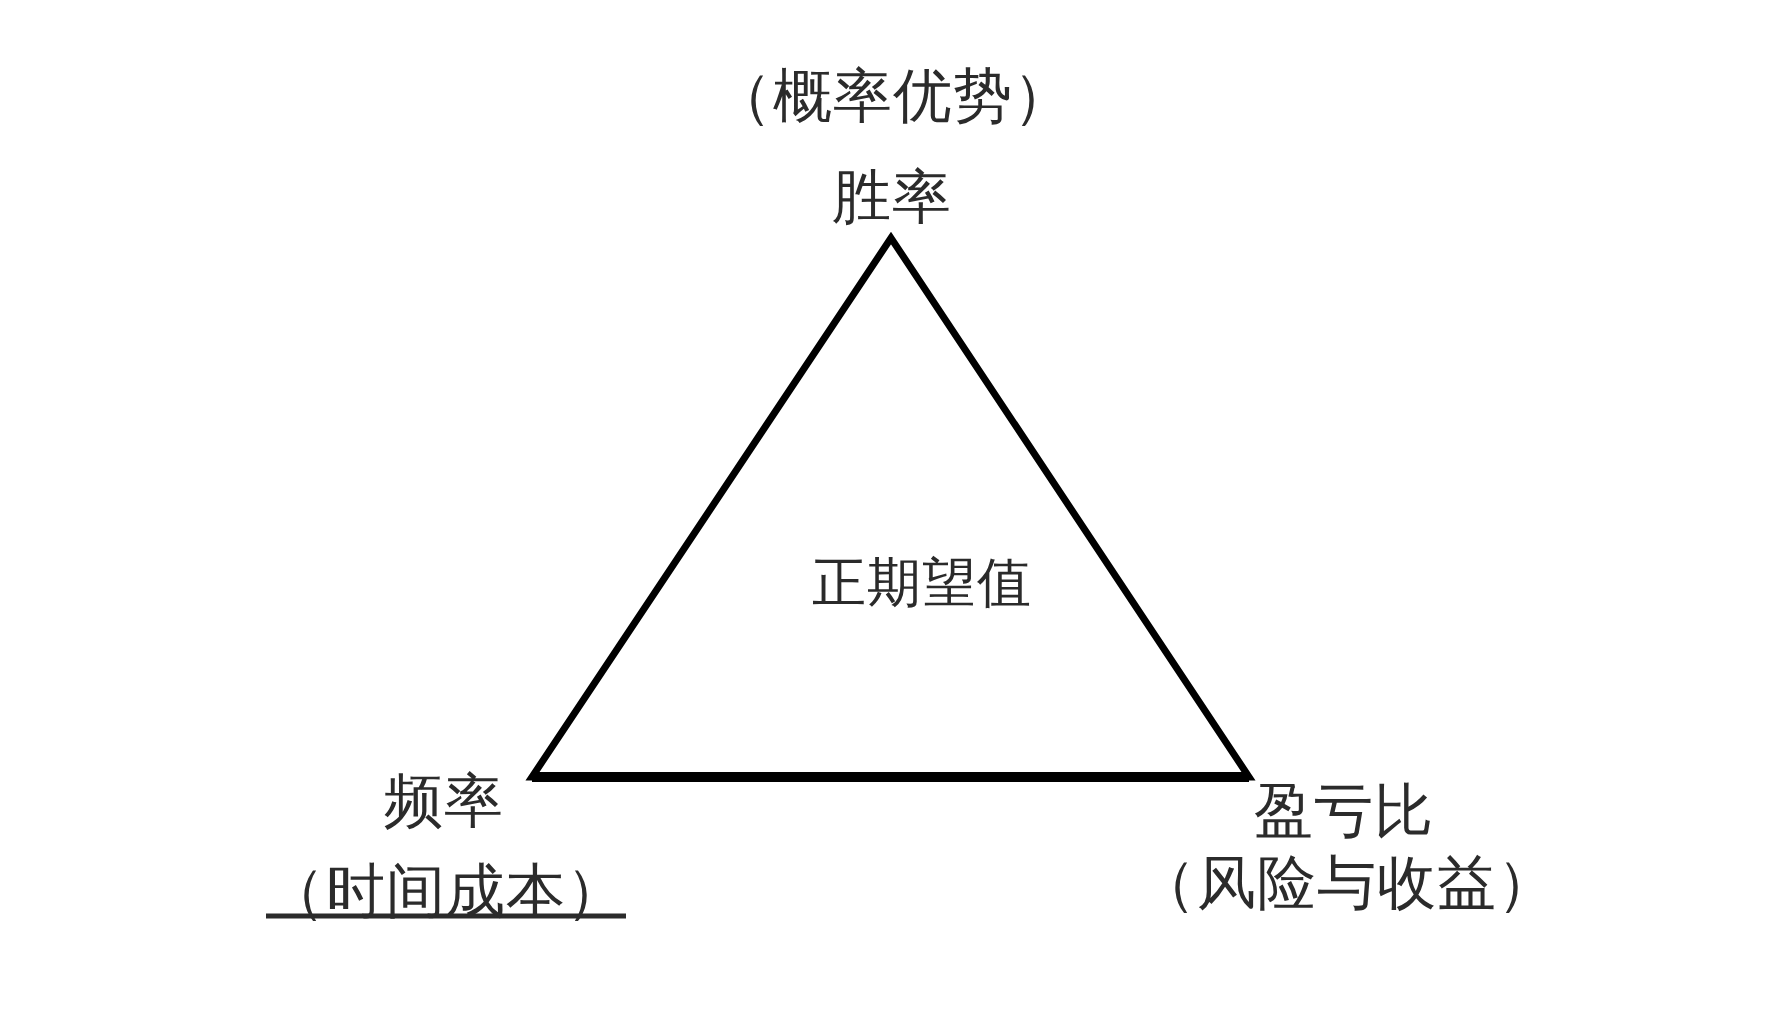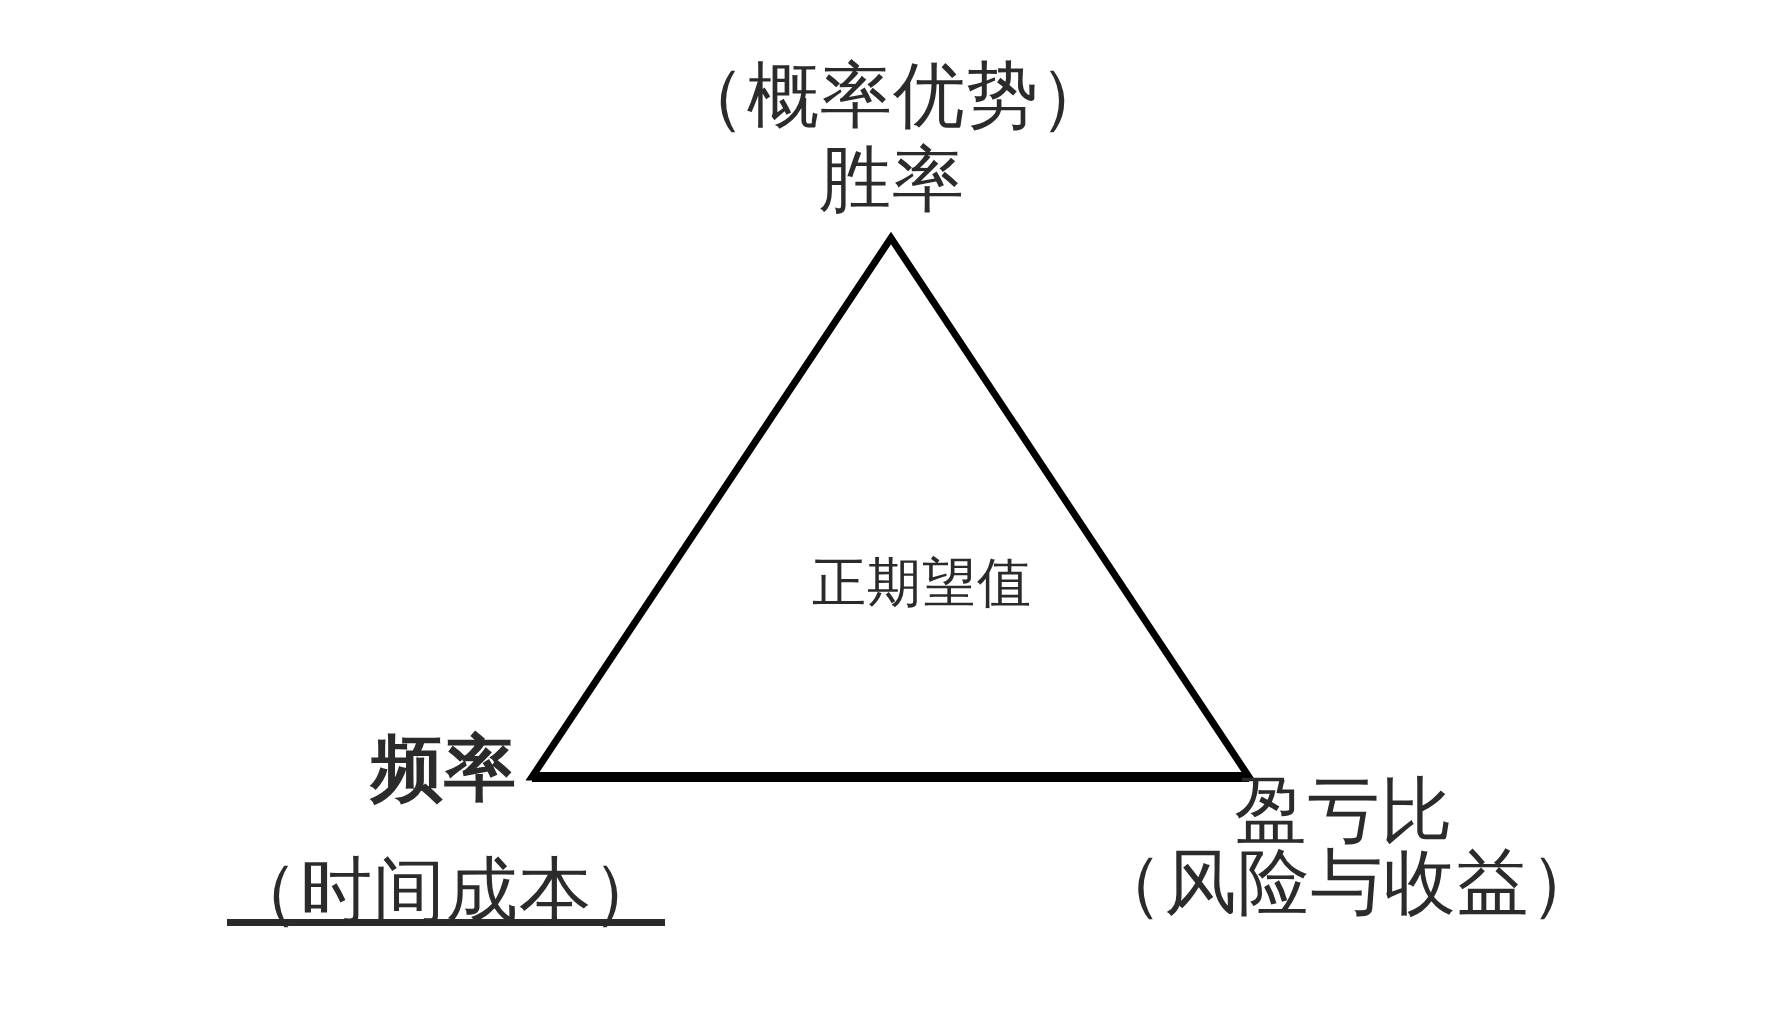--- a/index.html
+++ b/index.html
@@ -1,35 +1,35 @@
 <!DOCTYPE html>
 <html><head>
 <meta charset="utf-8">
 <style>
   html, body { margin: 0; padding: 0; background: #ffffff; }
   body { width: 1784px; height: 1016px; position: relative; overflow: hidden;
          font-family: "DejaVu Sans", "Liberation Sans", sans-serif; color: #2a2a2a; }
   .diagram { position: absolute; left: 0; top: 0; width: 1784px; height: 1016px; }
   svg.tri { position: absolute; left: 0; top: 0; }
   .lbl { position: absolute; transform: translate(-50%, -50%); white-space: nowrap;
-         font-size: 72px; line-height: 1; letter-spacing: 1px; color: #2b2b2b; }
+         font-size: 59px; line-height: 1; letter-spacing: 1px; color: #2b2b2b; }
   .center-lbl { font-size: 54px; color: #2a2a2a; margin-left: 31px; }
 </style>
 </head>
 <body>
 
 <div class="diagram">
   <svg class="tri" width="1784" height="1016" viewBox="0 0 1784 1016">
     <polygon points="891,238 532,777 1249,777" fill="none" stroke="#000000" stroke-width="7" stroke-linejoin="miter"></polygon>
     <line x1="532" y1="777" x2="1249" y2="777" stroke="#000000" stroke-width="10"></line>
   </svg>
 
   <div class="lbl" style="left:893px; top:95px;">（概率优势）</div>
-  <div class="lbl" style="left:892px; top:179px;">胜率</div>
+  <div class="lbl" style="left:892px; top:196px;">胜率</div>
 
   <div class="lbl center-lbl" style="left:891px; top:583px;">正期望值</div>
 
-  <div class="lbl" style="left:444px; top:768px;font-weight:bold;">频率</div>
+  <div class="lbl" style="left:444px; top:800px;">频率</div>
   <div class="lbl" style="left:446px; top:890px;text-decoration:underline;">（时间成本）</div>
 
   <div class="lbl" style="left:1347px; top:882px;">（风险与收益）</div>
   <div class="lbl" style="left:1344px; top:810px;">盈亏比</div>
 </div>
 
 </body></html>

